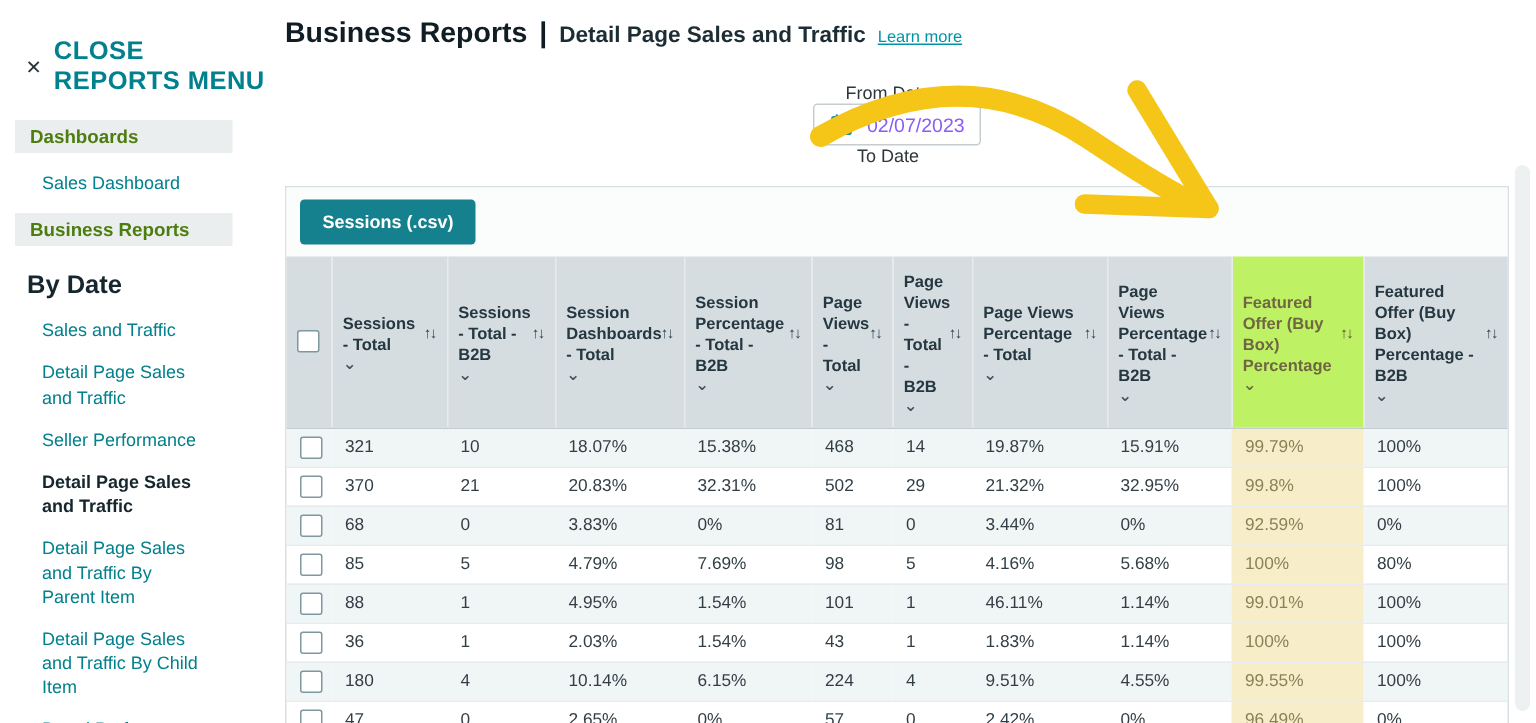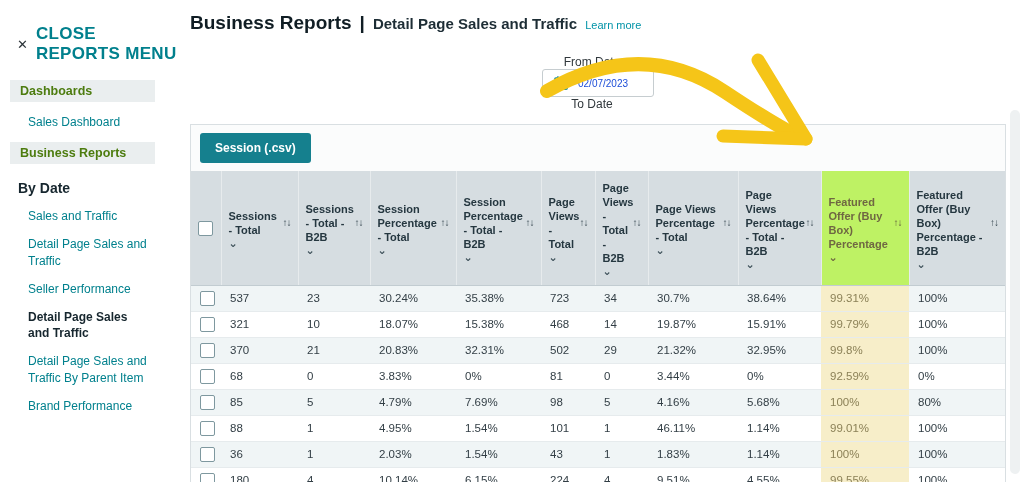--- a/index.html
+++ b/index.html
@@ -11,38 +11,38 @@
   .page{position:absolute;inset:0;border-radius:10px;overflow:hidden;background:#fff;}
 
   
   .sidebar{position:absolute;left:0;top:0;width:185px;height:100%;padding-top:24px;box-sizing:border-box;}
   .close-row{display:flex;align-items:center;gap:8px;margin:0 0 16px 17px;cursor:pointer;}
   .close-x{color:#2b3338;font-size:13px;font-weight:700;line-height:1;}
   .close-label{color:#01808d;font-size:17px;font-weight:700;letter-spacing:.3px;}
   .sb-item{cursor:pointer;}
   .sb-item.t-section{background:#eaeeef;margin:10px 30px 12px 10px;padding:4px 0 4px 10px;
     font-weight:700;font-size:12.5px;color:#4d7c0f;cursor:default;}
-  .sb-item.t-group{margin:16px 0 12px 18px;font-weight:700;font-size:14px;color:#16262e;cursor:default;}
-  .sb-item.t-link{margin:12px 36px 12px 28px;color:#01808d;font-size:12px;line-height:1.35;}
+  .sb-item.t-group{margin:16px 0 12px 18px;font-weight:700;font-size:17px;color:#16262e;cursor:default;}
+  .sb-item.t-link{margin:12px 52px 12px 28px;color:#01808d;font-size:12px;line-height:1.35;}
   .sb-item.t-selected{margin:12px 40px 12px 28px;color:#16262e;font-weight:700;font-size:12px;line-height:1.35;}
 
   
   .main{position:absolute;left:185px;top:0;right:0;bottom:0;padding:12px 18px 0 5px;box-sizing:border-box;}
   .title-row{display:flex;align-items:baseline;gap:8px;}
   .page-title{font-size:19px;font-weight:700;color:#101d24;}
   .title-sep{font-size:19px;font-weight:700;color:#101d24;}
   .page-subtitle{font-size:15px;font-weight:700;color:#1d2d35;}
-  .learn-more{font-size:11px;color:#0193a7;cursor:pointer;}
+  .learn-more{font-size:11px;color:#0193a7;cursor:pointer;text-decoration:underline;}
 
   .dates-row{display:flex;align-items:center;margin-top:21px;font-size:12px;color:#30373b;flex-direction:column;}
   .date-label{margin-right:12px;}
   .date-label.second{}
   .date-box{display:flex;align-items:center;gap:9px;border:1px solid #c6cdd0;border-radius:3px;
     height:28px;padding:0 10px;background:#fff;width:112px;box-sizing:border-box;cursor:text;}
-  .date-value{font-size:10px;color:#1d4ed8;}
+  .date-value{font-size:13px;color:#8b5cf6;}
   .cal-icon{flex:0 0 auto;display:block;}
 
   
   .table-card{margin-top:13px;border:1px solid #d9dfe2;background:#fff;}
   .toolbar{padding:8px 9px;background:#fbfcfc;}
   .download-btn{background:#15808e;color:#fff;font-size:12px;font-weight:700;border:none;
     border-radius:3px;padding:8px 15px;cursor:pointer;font-family:inherit;}
 
   table{width:100%;border-collapse:collapse;table-layout:fixed;}
   col.c0{width:30px;}col.c1{width:77px;}col.c2{width:72px;}col.c3{width:86px;}col.c4{width:85px;}
@@ -99,20 +99,23 @@
         <span>Detail Page Sales and Traffic</span>
       </div>
       <div class="sb-item t-link">
         <span>Seller Performance</span>
       </div>
       <div class="sb-item t-selected">
         <span>Detail Page Sales and Traffic</span>
       </div>
       <div class="sb-item t-link">
         <span>Detail Page Sales and Traffic By Parent Item</span>
+      </div>
+      <div class="sb-item t-link">
+        <span>Detail Page Sales and Traffic By Child Item</span>
       </div>
       <div class="sb-item t-link">
         <span>Brand Performance</span>
       </div>
   </aside>
 
   <main class="main">
 
     <div class="title-row">
       <span class="page-title">Business Reports</span>
@@ -136,21 +139,21 @@
               <rect x="7.1" y="11" width="1.8" height="1.8"></rect>
             </g>
         </svg>
         <span class="date-value">02/07/2023</span>
       </div>
       <span class="date-label second">To Date</span>
     </div>
 
     <div class="table-card">
       <div class="toolbar">
-        <button class="download-btn">Session (.csv)</button>
+        <button class="download-btn">Sessions (.csv)</button>
       </div>
       <table>
         <colgroup>
           <col class="c0">
             <col class="c1">
             <col class="c2">
             <col class="c3">
             <col class="c4">
             <col class="c5">
           <col class="c6">
@@ -173,21 +176,21 @@
               </th>
               <th>
                 <div class="hrow">
                   <span class="hlabel">Sessions - Total - B2B</span>
                   <span class="sort-icon">↑↓</span>
                 </div>
                 <span class="chev">⌄</span>
               </th>
               <th>
                 <div class="hrow">
-                  <span class="hlabel">Session Percentage - Total</span>
+                  <span class="hlabel">Session Dashboards - Total</span>
                   <span class="sort-icon">↑↓</span>
                 </div>
                 <span class="chev">⌄</span>
               </th>
               <th>
                 <div class="hrow">
                   <span class="hlabel">Session Percentage - Total - B2B</span>
                   <span class="sort-icon">↑↓</span>
                 </div>
                 <span class="chev">⌄</span>
@@ -230,33 +233,20 @@
               <th>
                 <div class="hrow">
                   <span class="hlabel">Featured Offer (Buy Box) Percentage - B2B</span>
                   <span class="sort-icon">↑↓</span>
                 </div>
                 <span class="chev">⌄</span>
               </th>
           </tr>
         </thead>
         <tbody>
-          <tr>
-              <td class="cb-cell"><span class="checkbox"></span></td>
-              <td>537</td>
-              <td>23</td>
-              <td>30.24%</td>
-              <td>35.38%</td>
-              <td>723</td>
-              <td>34</td>
-              <td>30.7%</td>
-              <td>38.64%</td>
-              <td class="hl">99.31%</td>
-              <td>100%</td>
-            </tr>
             <tr>
               <td class="cb-cell"><span class="checkbox"></span></td>
               <td>321</td>
               <td>10</td>
               <td>18.07%</td>
               <td>15.38%</td>
               <td>468</td>
               <td>14</td>
               <td>19.87%</td>
               <td>15.91%</td>

